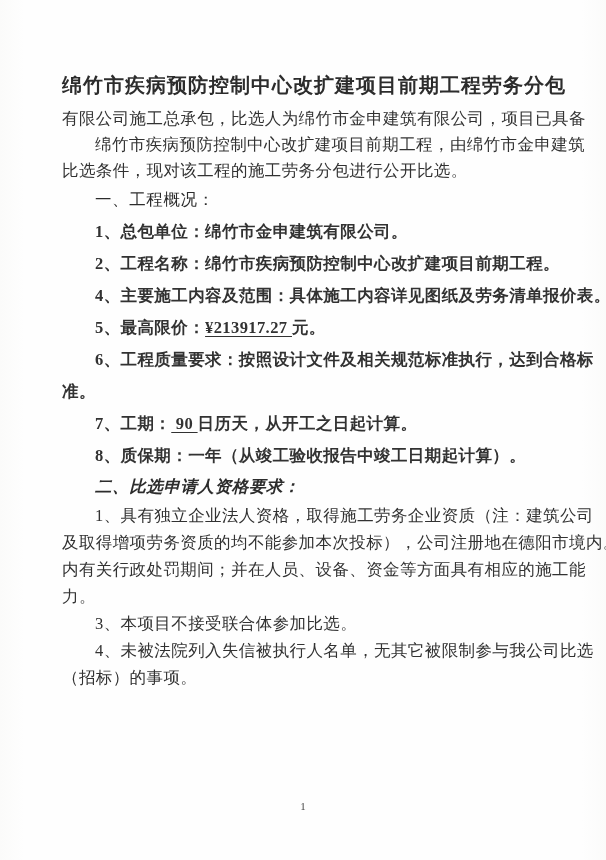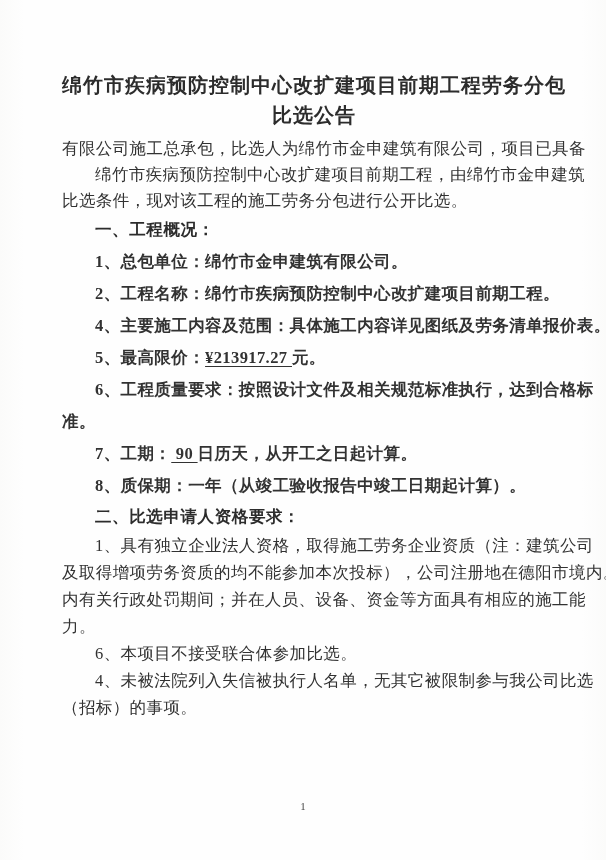--- a/index.html
+++ b/index.html
@@ -29,34 +29,35 @@
   }
   .t-line { display: block; }
   .ln {
     white-space: nowrap;
     font-size: 16.5px;
     letter-spacing: 0.4px;
   }
   .ind { text-indent: 2em; }
   .intro-block .ln { line-height: 26px; }
   .heading1 {
-    font-weight: bold;
+    font-weight: normal;
     color: #2c2c2c;
     line-height: 32px;
     font-size: 16.5px;
     white-space: nowrap;
     letter-spacing: 0.6px;
   }
   .heading2 {
     font-weight: bold;
     color: #2c2c2c;
     line-height: 30px;
     font-size: 16.5px;
     white-space: nowrap;
     letter-spacing: 0.6px;
+    font-style: italic;
   }
   .s1 .ln { line-height: 32px; font-weight: bold; }
   .s2 .ln { line-height: 27px; }
   .u {
     text-decoration: underline;
     text-underline-offset: 3px;
   }
   .footer {
     position: absolute;
     left: 0;
@@ -67,21 +68,20 @@
     color: #4a4a4a;
   }
 </style>
 </head>
 <body>
 
 <div class="page">
 
   <h1 class="title">
     <span class="t-line">绵竹市疾病预防控制中心改扩建项目前期工程劳务分包</span>
-    <span class="t-line">比选公告</span>
   </h1>
 
   <div class="intro-block">
     <div class="ln">有限公司施工总承包，比选人为绵竹市金申建筑有限公司，项目已具备</div>
     <div class="ln ind">绵竹市疾病预防控制中心改扩建项目前期工程，由绵竹市金申建筑</div>
     <div class="ln">比选条件，现对该工程的施工劳务分包进行公开比选。</div>
   </div>
 
   <div class="heading1 ind">一、工程概况：</div>
 
@@ -96,20 +96,20 @@
     <div class="ln ind">8、质保期：一年（从竣工验收报告中竣工日期起计算）。</div>
   </div>
 
   <div class="heading2 ind">二、比选申请人资格要求：</div>
 
   <div class="s2">
     <div class="ln ind">1、具有独立企业法人资格，取得施工劳务企业资质（注：建筑公司</div>
     <div class="ln">及取得增项劳务资质的均不能参加本次投标），公司注册地在德阳市境内。</div>
     <div class="ln">内有关行政处罚期间；并在人员、设备、资金等方面具有相应的施工能</div>
     <div class="ln">力。</div>
-    <div class="ln ind">6、本项目不接受联合体参加比选。</div>
+    <div class="ln ind">3、本项目不接受联合体参加比选。</div>
     <div class="ln ind">4、未被法院列入失信被执行人名单，无其它被限制参与我公司比选</div>
     <div class="ln">（招标）的事项。</div>
   </div>
 
   <div class="footer">1</div>
 
 </div>
 
 </body></html>

